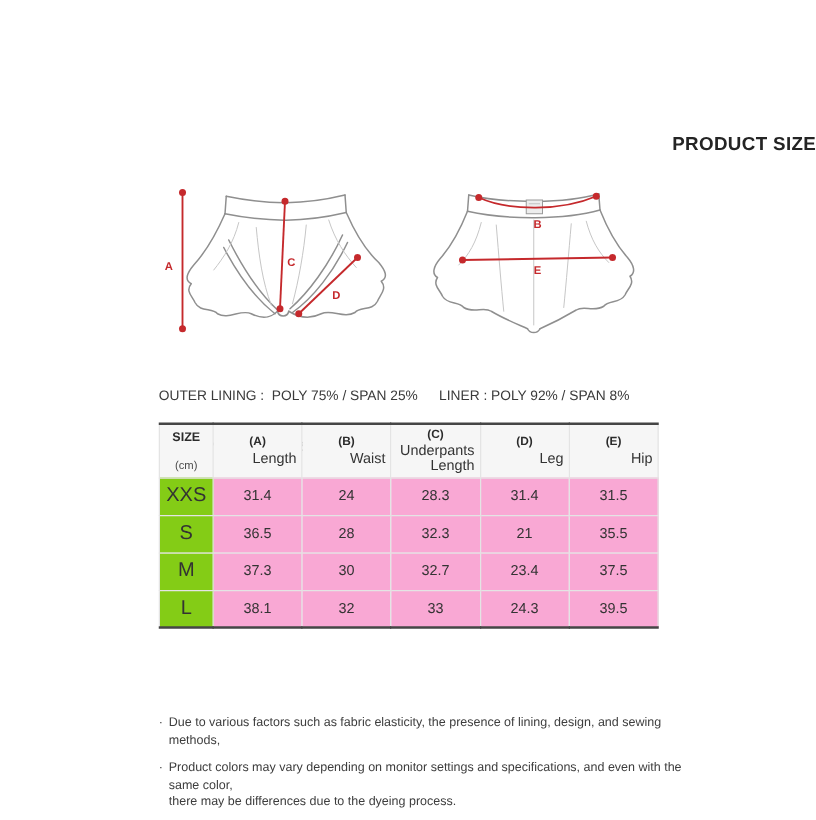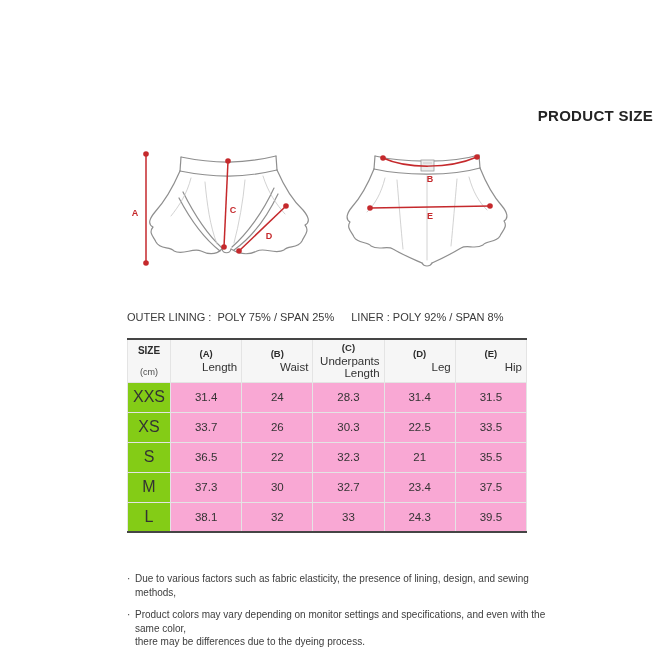--- a/index.html
+++ b/index.html
@@ -232,31 +232,23 @@
     <tbody>
       <tr>
         <td class="col-size">XXS</td>
         <td>31.4</td>
         <td>24</td>
         <td>28.3</td>
         <td>31.4</td>
         <td>31.5</td>
       </tr>
       <tr>
-        <td class="col-size">XS</td>
-        <td>33.7</td>
-        <td>26</td>
-        <td>30.3</td>
-        <td>22.5</td>
-        <td>33.5</td>
-      </tr>
-      <tr>
         <td class="col-size">S</td>
         <td>36.5</td>
-        <td>22</td>
+        <td>28</td>
         <td>32.3</td>
         <td>21</td>
         <td>35.5</td>
       </tr>
       <tr>
         <td class="col-size">M</td>
         <td>37.3</td>
         <td>30</td>
         <td>32.7</td>
         <td>23.4</td>

